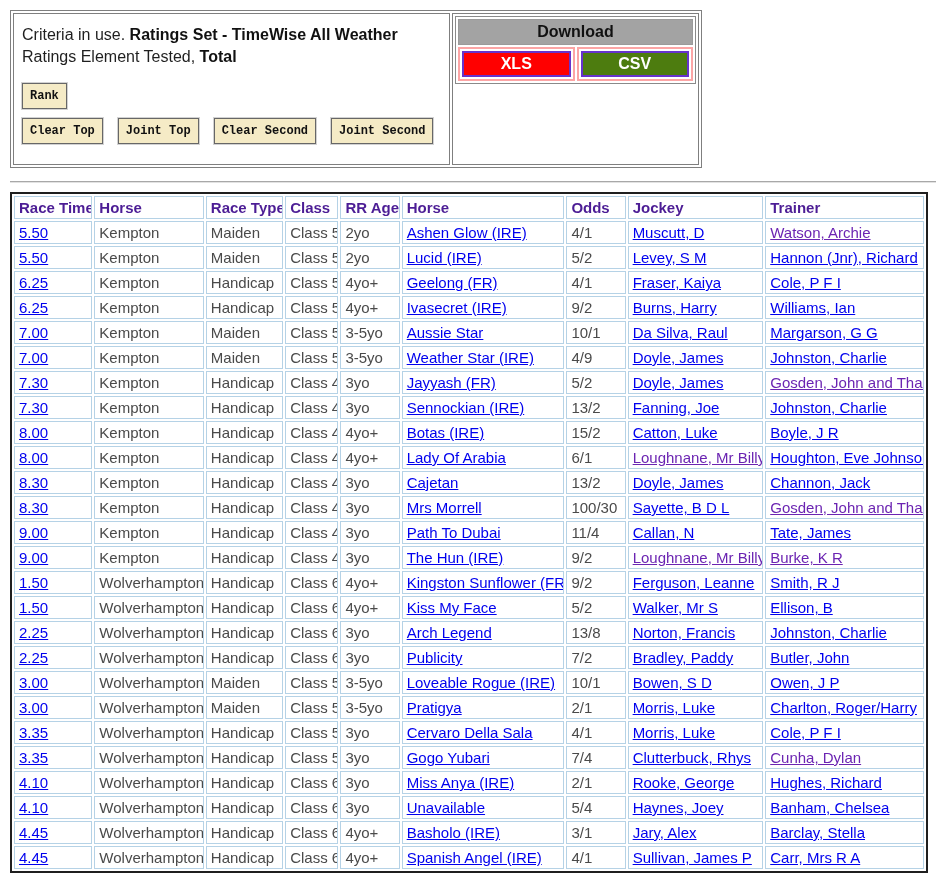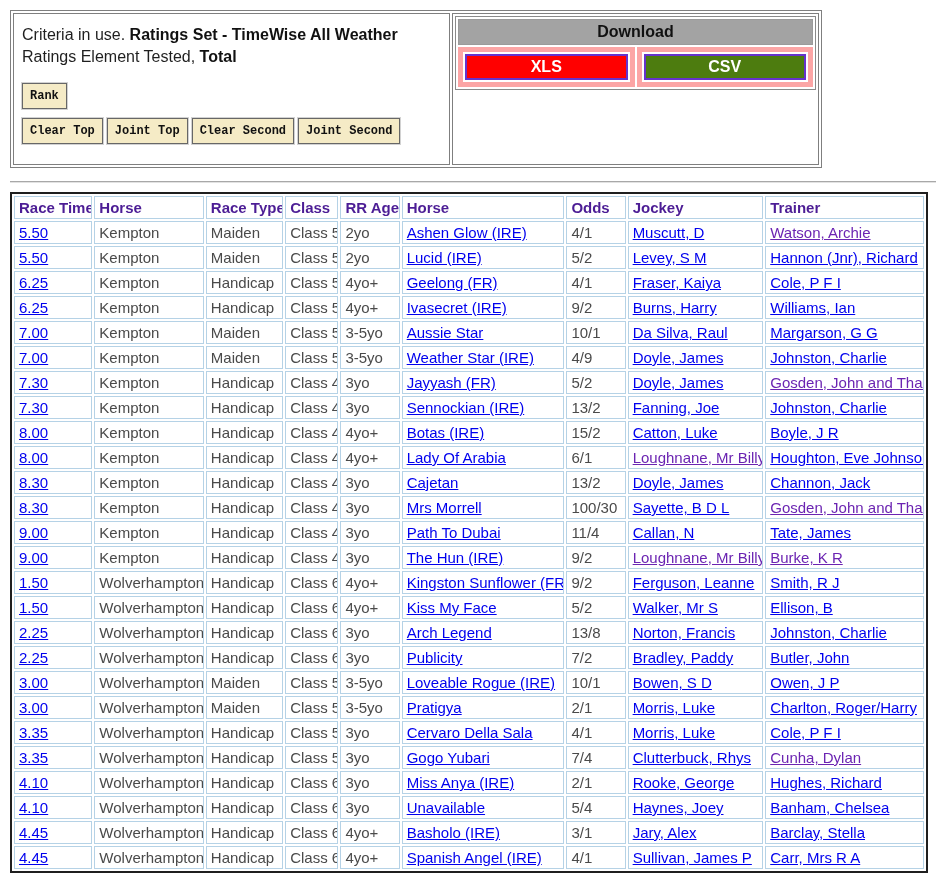--- a/index.html
+++ b/index.html
@@ -6,21 +6,21 @@
   body {
     width: 946px;
     font-family: "Liberation Sans", sans-serif;
     color: #2f2f2f;
     padding: 10px;
     box-sizing: border-box;
   }
 
   
   .top-wrap {
-    width: 812px;
+    width: 692px;
     border: 1px solid #7f7f7f;
     padding: 1px;
     display: flex;
     align-items: stretch;
     box-sizing: border-box;
   }
   .top-cell {
     border: 1px solid #7f7f7f;
     margin: 1px;
     box-sizing: border-box;
@@ -38,35 +38,35 @@
     outline: 1px solid #d2d2d2;
     font-weight: bold;
     font-size: 12px;
     color: #111;
     padding: 3px 7px;
     font-family: Liberation Mono, monospace;
     cursor: pointer;
     line-height: 18px;
   }
   .rank-row { margin-top: 15px; }
-  .btn-row  { margin-top: 9px; display: flex; gap: 4px; }
+  .btn-row  { margin-top: 9px; display: flex; gap: 15px; }
 
   .dl-table { border: 1px solid #8a8a8a; padding: 1px; background: #fff; }
   .dl-header {
     border: 1px solid #9a9a9a;
     margin: 1px;
     background: #a3a3a3;
     text-align: center;
     font-weight: bold;
     font-size: 16px;
     color: #111;
     padding: 3px 2px;
   }
   .dl-btn-row { display: flex; }
-  .dl-btn-cell { border: 5px solid #fca5a5; margin: 1px; flex: 1; padding: 2px; }
+  .dl-btn-cell { border: 2px solid #fca5a5; margin: 1px; flex: 1; padding: 2px; }
   .dl-btn {
     border: 2px solid #6633cc;
     color: #ffffff;
     font-weight: bold;
     text-align: center;
     font-size: 16px;
     padding: 2px 0;
     cursor: pointer;
   }
 

